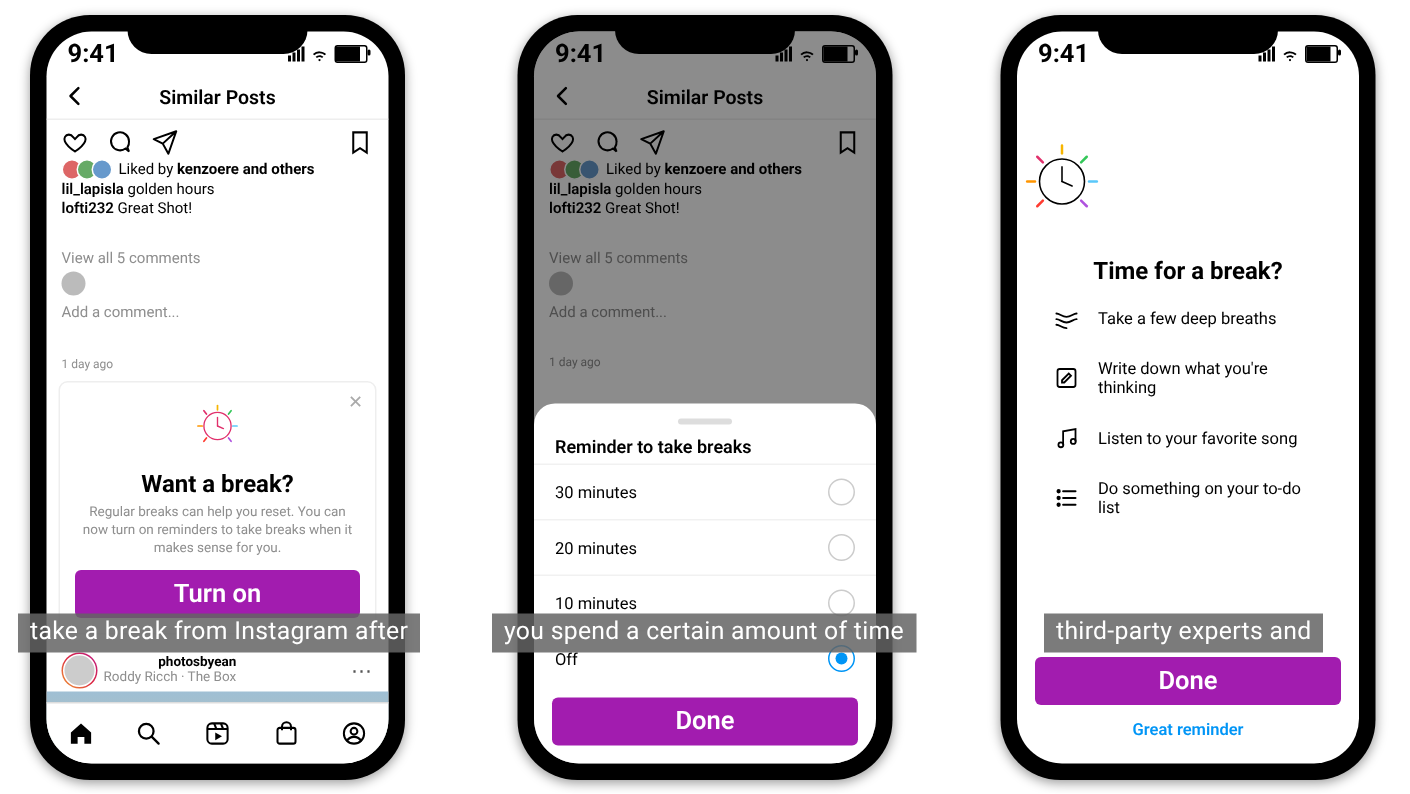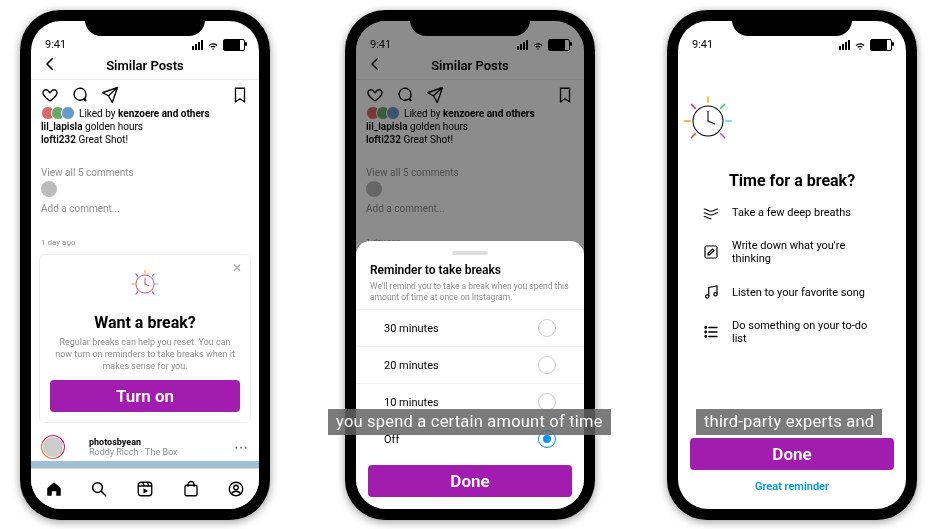--- a/index.html
+++ b/index.html
@@ -1,20 +1,20 @@
 <!DOCTYPE html>
 <html><head>
 <meta charset="utf-8">
 <style>
   html,body{margin:0;padding:0;background:#fff;font-family:-apple-system,BlinkMacSystemFont,"Segoe UI",Roboto,Helvetica,Arial,sans-serif;}
   .stage{position:relative;width:940px;height:529px;background:#fff;overflow:hidden;}
   .phone{position:absolute;width:250px;height:510px;background:#000;border-radius:40px;box-shadow:0 2px 8px rgba(0,0,0,0.4);}
   .phone .screen{position:absolute;inset:11px;background:#fff;border-radius:30px;overflow:hidden;}
   .notch{position:absolute;top:0;left:50%;transform:translateX(-50%);width:120px;height:26px;background:#000;border-bottom-left-radius:16px;border-bottom-right-radius:16px;z-index:50;}
-  .statusbar{display:flex;justify-content:space-between;align-items:flex-end;height:30px;padding:0 14px;font-size:11px;font-weight:400;}
+  .statusbar{display:flex;justify-content:space-between;align-items:center;height:30px;padding:0 14px;font-size:17px;font-weight:700;}
   .statusbar .right{display:flex;align-items:center;gap:4px;}
   .sig{display:inline-flex;align-items:flex-end;gap:1px;}
   .sig span{width:2px;background:#000;display:inline-block;}
   .sig span:nth-child(1){height:4px}.sig span:nth-child(2){height:6px}.sig span:nth-child(3){height:8px}.sig span:nth-child(4){height:10px}
   .wifi{width:12px;height:12px;}
   .batt{width:20px;height:10px;border:1px solid #000;border-radius:2px;position:relative;}
   .batt::after{content:"";position:absolute;right:-3px;top:2px;width:2px;height:4px;background:#000;border-radius:1px;}
   .batt i{display:block;height:100%;width:80%;background:#000;}
   .titlebar{display:flex;align-items:center;justify-content:center;position:relative;height:28px;font-size:13px;font-weight:600;border-bottom:0.5px solid #eee;}
   .titlebar .back{position:absolute;left:10px;top:4px;}
@@ -33,34 +33,34 @@
   .addc{display:flex;align-items:flex-start;gap:6px;padding:2px 10px;flex-direction:column;}
   .addc .av{width:16px;height:16px;border-radius:50%;background:#bbb;}
   .addc span{font-size:10px;color:#8e8e8e;}
   .card{margin:6px 8px;border:1px solid #eee;border-radius:6px;padding:12px 10px 10px;position:relative;text-align:center;}
   .card .x{position:absolute;right:8px;top:6px;color:#aaa;font-size:12px;}
   .clock{width:34px;height:34px;margin:0 auto 6px;}
   .card h4{margin:2px 0 4px;font-size:16px;}
   .card p{margin:0 0 8px;font-size:9px;color:#8e8e8e;line-height:1.35;}
   .btn-primary{background:#a21caf;color:#fff;font-size:17px;font-weight:600;padding:6px 0;border-radius:4px;}
   .btn-ghost{color:#0095f6;font-size:11px;font-weight:600;padding:6px 0;}
-  .nextpost{display:flex;align-items:center;gap:24px;padding:6px 10px 2px;}
+  .nextpost{display:flex;align-items:center;gap:4px;padding:6px 10px 2px;text-align:right;}
   .nextpost .av{width:22px;height:22px;border-radius:50%;background:linear-gradient(45deg,#f09433,#e6683c,#dc2743,#cc2366,#bc1888);padding:1px;}
   .nextpost .av i{display:block;width:100%;height:100%;border-radius:50%;background:#ccc;border:1px solid #fff;box-sizing:border-box;}
   .nextpost .meta{font-size:9px;line-height:1.2;}
   .nextpost .meta .sub{color:#8e8e8e;}
   .dots{margin-left:auto;color:#555;font-size:14px;letter-spacing:1px;}
   .thumb{height:40px;margin:0 0 0 0;background:linear-gradient(180deg,#9fbfd4 0%,#a8c0c9 40%,#6c8a7a 100%);}
   .tabbar{position:absolute;bottom:0;left:0;right:0;height:40px;border-top:0.5px solid #ddd;background:#fff;display:flex;justify-content:space-around;align-items:center;}
   .dim{position:absolute;inset:0;background:rgba(0,0,0,0.45);}
   .sheet{position:absolute;left:0;right:0;bottom:0;background:#fff;border-top-left-radius:14px;border-top-right-radius:14px;padding:10px 0 0;}
   .sheet .grab{width:36px;height:4px;background:#ddd;border-radius:2px;margin:0 auto 8px;}
   .sheet h5{margin:0 14px 4px;font-size:12px;font-weight:600;}
   .sheet .desc{margin:0 14px 6px;font-size:8.5px;color:#8e8e8e;line-height:1.3;}
-  .opt{display:flex;justify-content:space-between;align-items:center;padding:9px 28px;font-size:11px;border-top:0.5px solid #f1f1f1;}
+  .opt{display:flex;justify-content:space-between;align-items:center;padding:9px 14px;font-size:11px;border-top:0.5px solid #f1f1f1;}
   .radio{width:16px;height:16px;border:1.5px solid #ccc;border-radius:50%;display:flex;align-items:center;justify-content:center;}
   .radio.sel{border-color:#0095f6;}
   .radio.sel::after{content:"";width:8px;height:8px;border-radius:50%;background:#0095f6;}
   .sheet .done{margin:8px 12px 12px;}
   .p3 .clock-big{width:60px;height:60px;margin:40px auto 12px;}
   .p3 h3{text-align:center;margin:4px 0 4px;font-size:16px;}
   .p3 p.sub{text-align:center;font-size:9px;color:#8e8e8e;margin:0 20px 16px;line-height:1.4;}
   .tips{padding:0 24px;}
   .tip{display:flex;align-items:center;gap:12px;font-size:11px;padding:9px 0;}
   .tip .ticn{width:18px;height:18px;flex:0 0 18px;}
@@ -254,21 +254,20 @@
         <div class="addc">
             <span class="av"></span>
             <span>Add a comment...</span>
           </div>
         <div class="cap muted" style="font-size:8px">1 day ago</div>
       </div>
       <div class="dim"></div>
       <div class="sheet">
         <div class="grab"></div>
         <h5>Reminder to take breaks</h5>
-        <p class="desc">We'll remind you to take a break when you spend this amount of time at once on Instagram.</p>
         <div class="opt">
             <span>30 minutes</span>
             <span class="radio"></span>
           </div>
         <div class="opt">
             <span>20 minutes</span>
             <span class="radio"></span>
           </div>
         <div class="opt">
             <span>10 minutes</span>
@@ -354,16 +353,17 @@
           <span>Do something on your to-do list</span>
         </div>
       </div>
       <div class="bottom">
         <div class="btn-primary" style="text-align:center">Done</div>
         <div class="btn-ghost">Great reminder</div>
       </div>
     </div>
   </div>
 
+  <div class="caption-overlay" style="left:12px;bottom:94px;">take a break from Instagram after</div>
   <div class="caption-overlay" style="left:696px;bottom:94px;">third-party experts and</div>
   <div class="caption-overlay" style="left:328px;bottom:94px;">you spend a certain amount of time</div>
 
 </div>
 
 </body></html>

